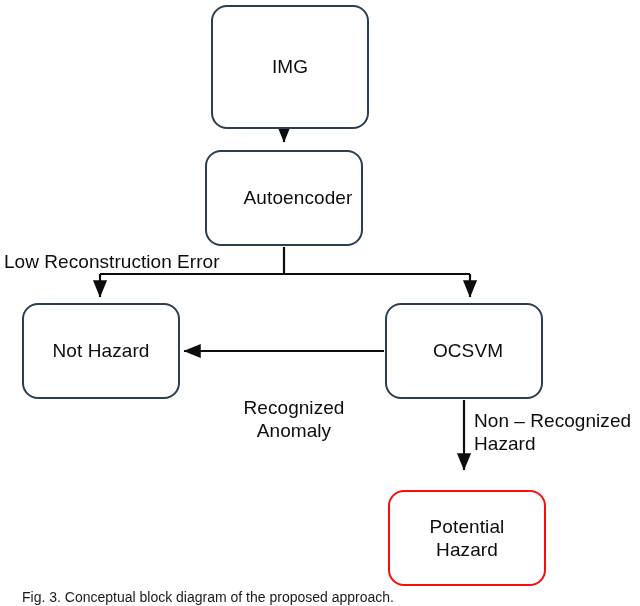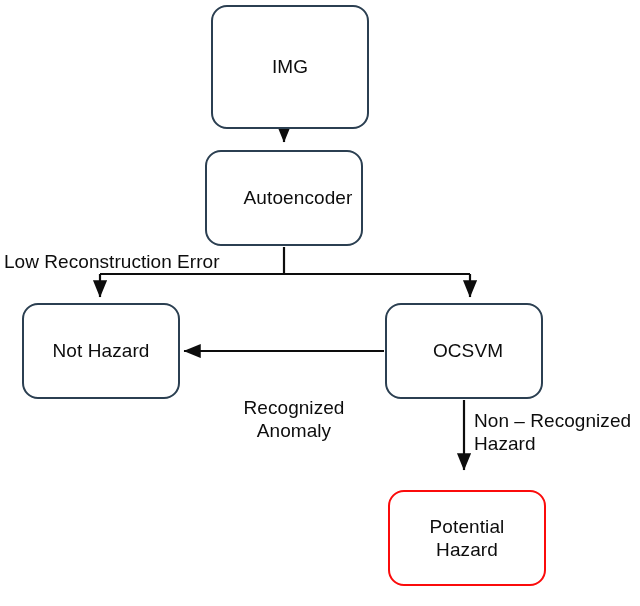--- a/index.html
+++ b/index.html
@@ -126,14 +126,15 @@
 
   <div class="edge-label" style="left:4px; top:250px;">Low Reconstruction Error</div>
 
 
   <div class="edge-label center" style="left:228px; top:352px; width:132px;margin-top:44px;">Recognized
 Anomaly</div>
 
   <div class="edge-label" style="left:474px; top:409px;">Non – Recognized
 Hazard</div>
 
+  <div class="caption">Fig. 3. Conceptual block diagram of the proposed approach.</div>
 
 </div>
 
 </body></html>

